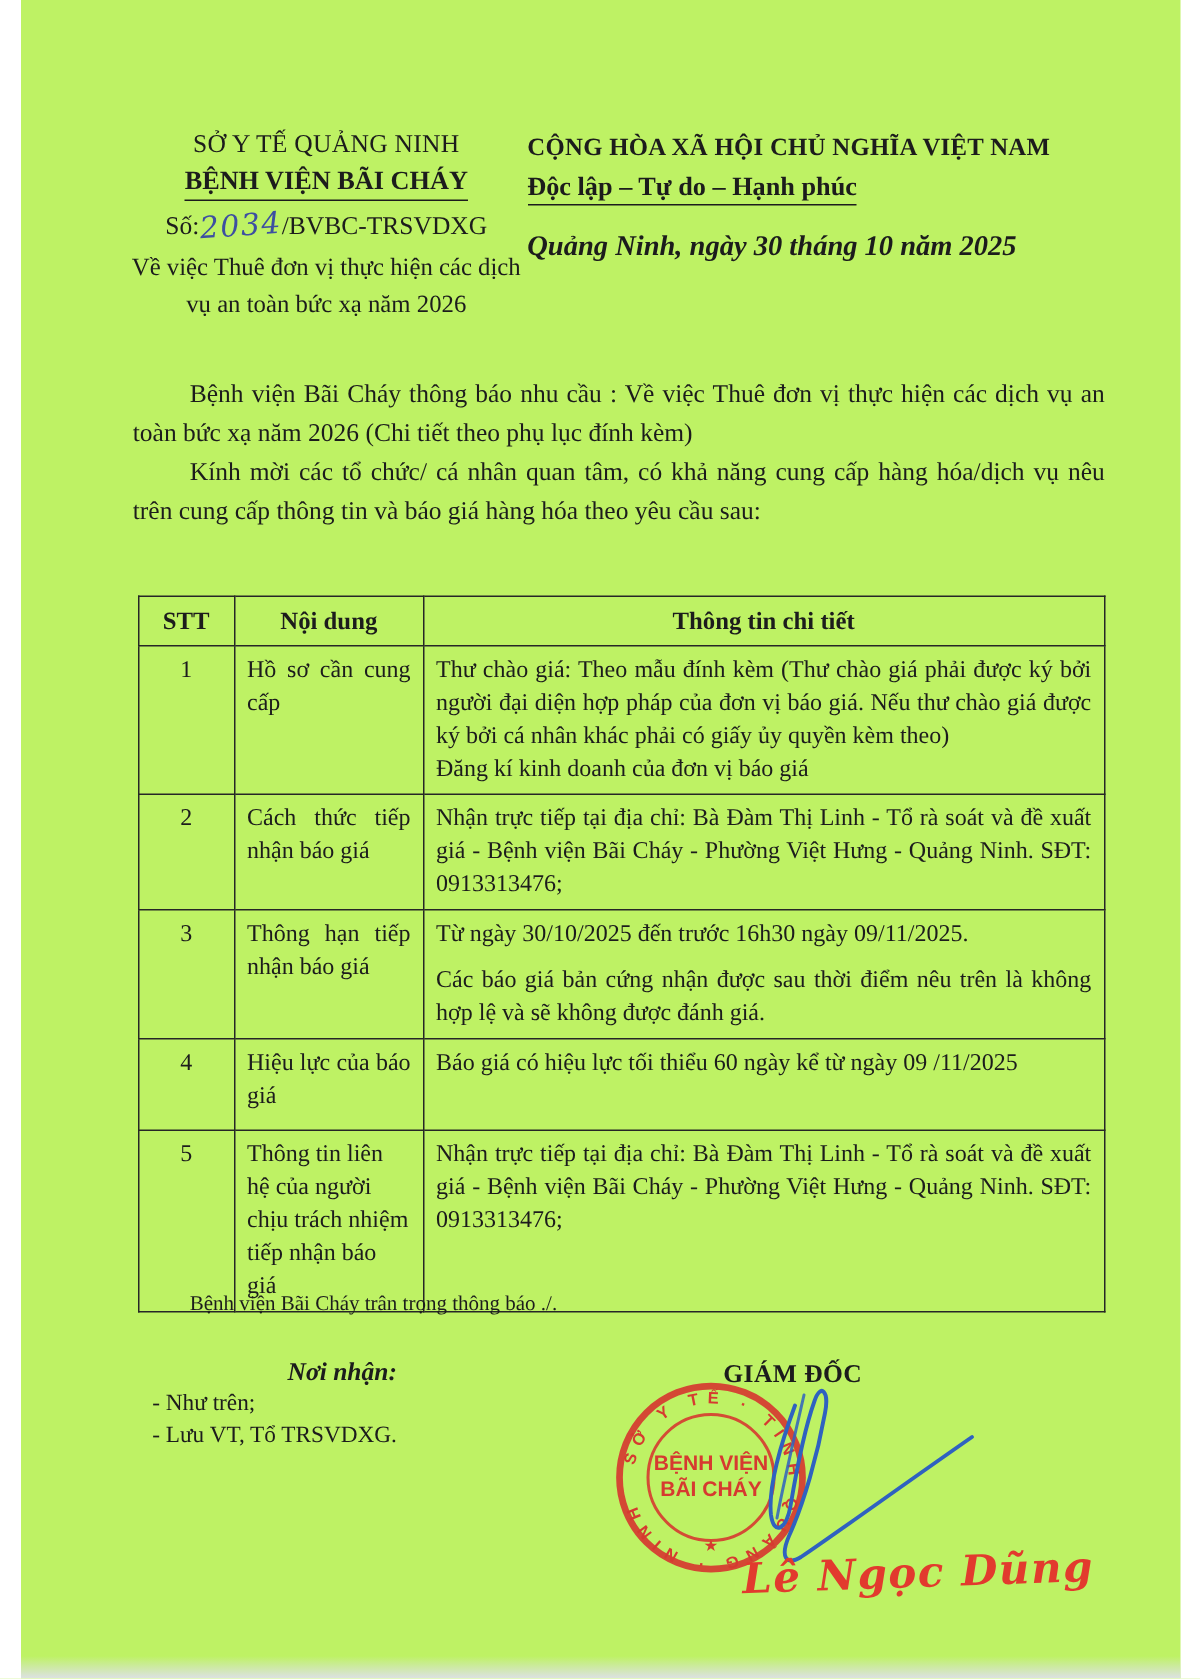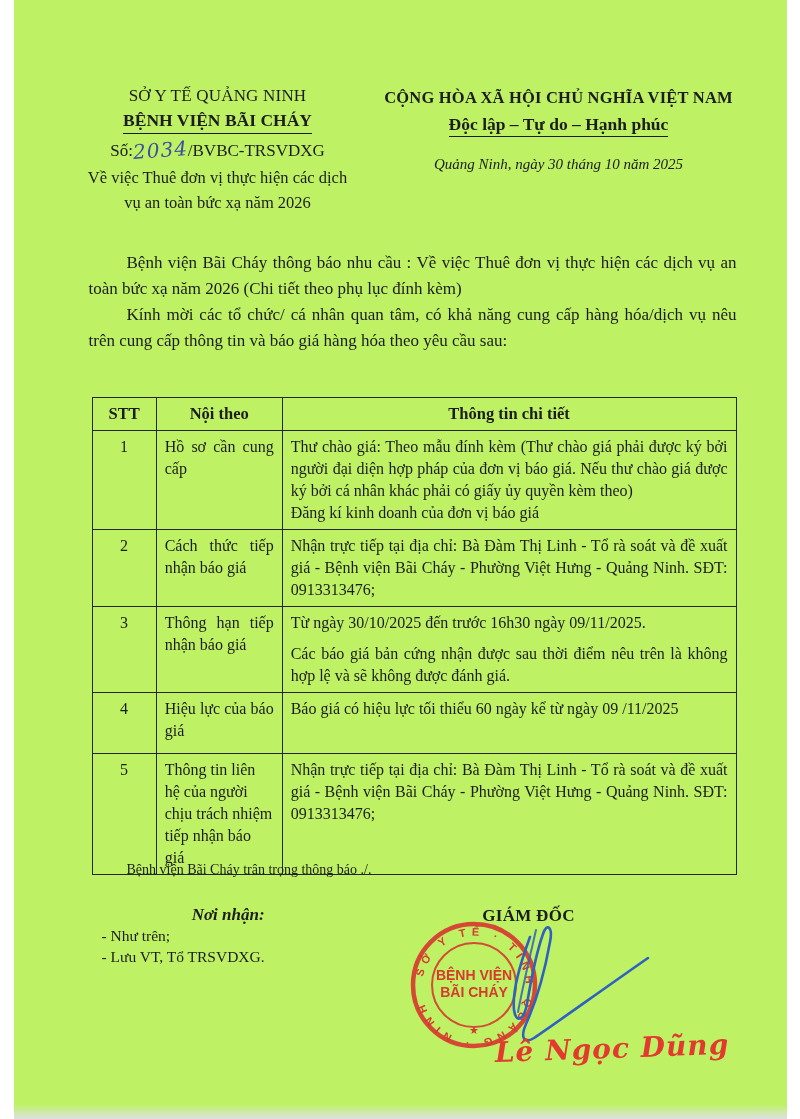--- a/index.html
+++ b/index.html
@@ -21,28 +21,28 @@
   }
   .hdr-left .doc-no { margin-top: 3px; font-size: 17px; white-space: nowrap; }
   .hdr-left .doc-no .hand {
     color: #3d4fa1; font-style: italic; font-size: 20px;
     font-family: "DejaVu Serif", serif; letter-spacing: 1px;
     display: inline-block; transform: rotate(-4deg) translateY(1px);
   }
   .hdr-left .subject { margin-top: 2px; font-size: 16.5px; line-height: 25px; }
   .hdr-right {
     position: absolute; left: 338px; top: 86px; width: 414px;
-    text-align: center; line-height: 24px;
+    line-height: 24px;
   }
   .hdr-right .nation { font-weight: bold; font-size: 16.5px; letter-spacing: .2px; }
   .hdr-right .motto {
     display: inline-block; font-weight: bold; font-size: 17.5px; margin-top: 2px;
     border-bottom: 1.5px solid #1c1c1c; padding-bottom: 0;
   }
-  .hdr-right .dateline { margin-top: 15px; font-style: italic; font-size: 15px; }
+  .hdr-right .dateline { margin-top: 15px; font-style: italic; font-size: 19px; font-weight: bold; }
   
   .bodytext {
     position: absolute; left: 75px; top: 250px; width: 648px;
     font-size: 17px; line-height: 26px;
   }
   .salutation { text-align: center; }
   .para { text-align: justify; text-indent: 38px; }
   
   .doc-table {
     position: absolute; left: 78px; top: 397px; width: 645px;
@@ -108,21 +108,21 @@
 
   <div class="bodytext">
     <div class="para">Bệnh viện Bãi Cháy thông báo nhu cầu : Về việc Thuê đơn vị thực hiện các dịch vụ an toàn bức xạ năm 2026 (Chi tiết theo phụ lục đính kèm)</div>
     <div class="para">Kính mời các tổ chức/ cá nhân quan tâm, có khả năng cung cấp hàng hóa/dịch vụ nêu trên cung cấp thông tin và báo giá hàng hóa theo yêu cầu sau:</div>
   </div>
 
   <table class="doc-table">
     <thead>
       <tr>
         <th class="col-stt">STT</th>
-        <th class="col-nd">Nội theo</th>
+        <th class="col-nd">Nội dung</th>
         <th>Thông tin chi tiết</th>
       </tr>
     </thead>
     <tbody>
       <tr>
         <td class="cell-stt">1</td>
         <td class="cell-nd">Hồ sơ cần cung cấp</td>
         <td class="cell-ct">
           <p>Thư chào giá: Theo mẫu đính kèm (Thư chào giá phải được ký bởi người đại diện hợp pháp của đơn vị báo giá. Nếu thư chào giá được ký bởi cá nhân khác phải có giấy ủy quyền kèm theo)</p>
           <p style="margin-top:0">Đăng kí kinh doanh của đơn vị báo giá</p>

